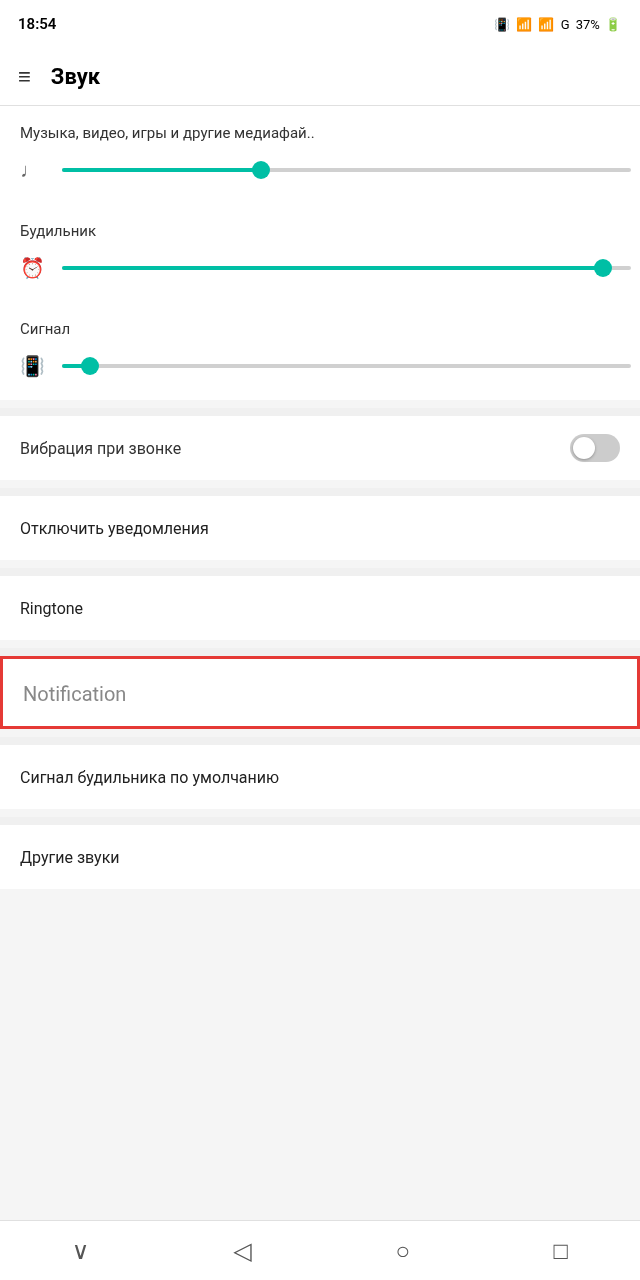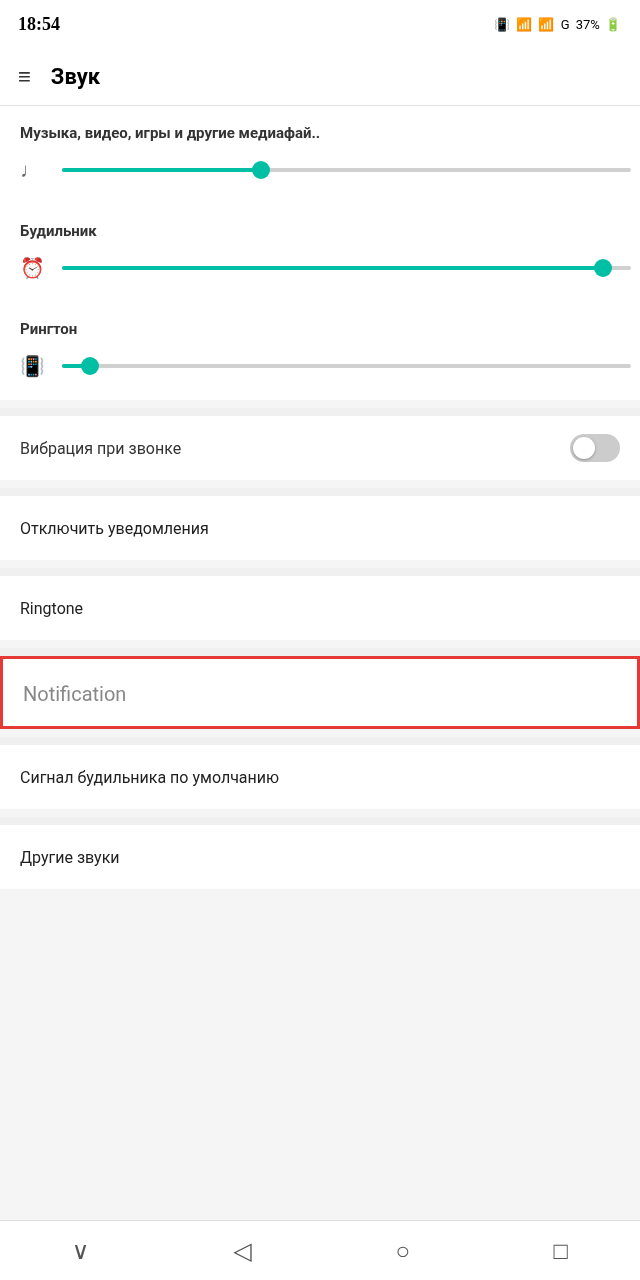--- a/index.html
+++ b/index.html
@@ -16,24 +16,23 @@
     
     .status-bar {
       background: #ffffff;
       height: 48px;
       display: flex;
       align-items: center;
       justify-content: space-between;
       padding: 0 18px;
     }
     .status-time {
-      font-size: 18px;
+      font-size: 15px;
       font-weight: 600;
       color: #000;
-      font-family: Liberation Serif, serif;
     }
     .status-icons {
       display: flex;
       align-items: center;
       gap: 6px;
     }
     .status-icons span {
       font-size: 13px;
       color: #000;
     }
@@ -65,21 +64,20 @@
       padding: 0;
     }
     .section-divider {
       height: 8px;
       background: #f0f0f0;
     }
 
     
     .volume-row {
       padding: 18px 9px 10px 20px;
-      font-weight: bold;
     }
     .volume-label {
       font-size: 15px;
       color: #333;
       margin-bottom: 12px;
     }
     .slider-row {
       display: flex;
       align-items: center;
       gap: 14px;
@@ -241,21 +239,21 @@
       <span class="slider-icon">⏰</span>
       <div class="slider-container">
         <div class="slider-track"></div>
         <div class="slider-fill" style="width: 95%;"></div>
         <div class="slider-thumb" style="left: 95%;"></div>
       </div>
     </div>
   </div>
 
   <div class="volume-row">
-    <div class="volume-label">Рингтон</div>
+    <div class="volume-label">Сигнал</div>
     <div class="slider-row">
       <span class="slider-icon">📳</span>
       <div class="slider-container">
         <div class="slider-track"></div>
         <div class="slider-fill" style="width: 5%;"></div>
         <div class="slider-thumb" style="left: 5%;"></div>
       </div>
     </div>
   </div>
 </div>

